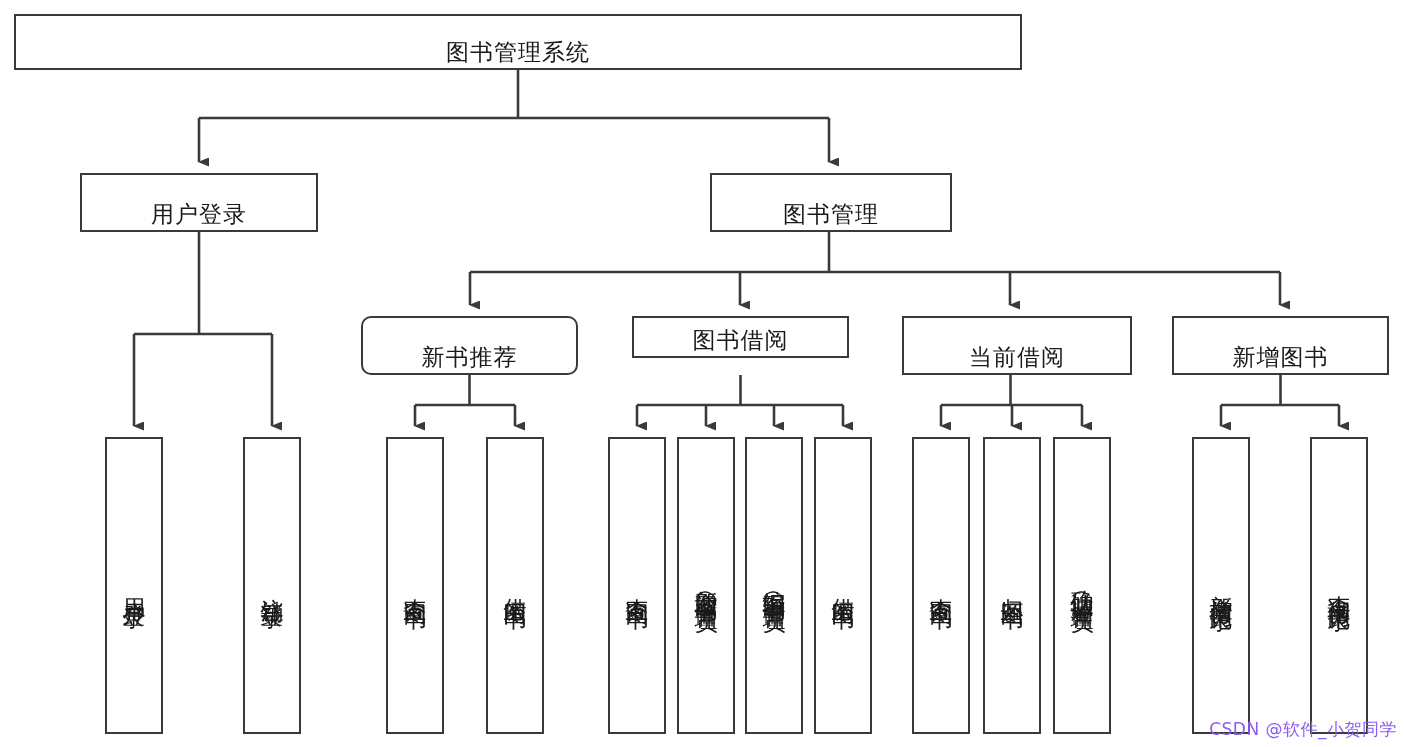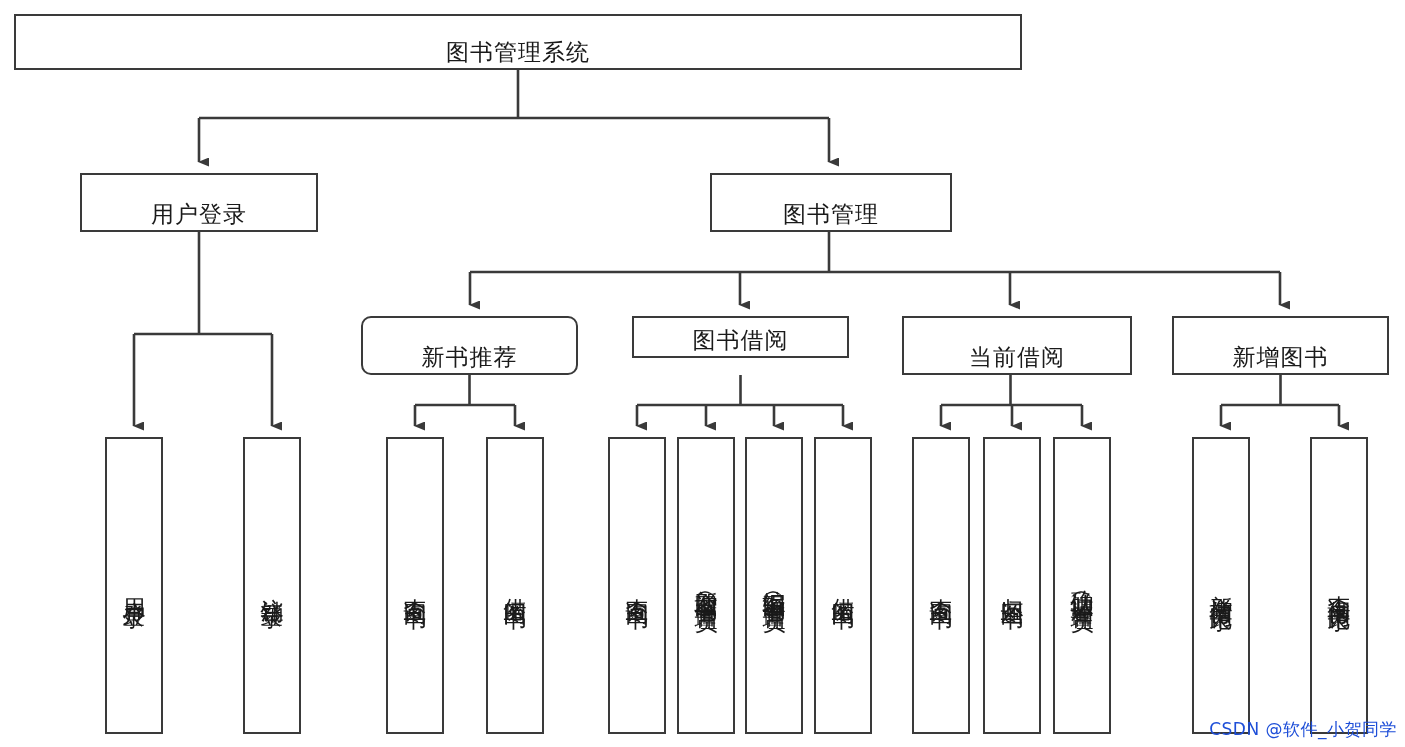--- a/index.html
+++ b/index.html
@@ -57,21 +57,21 @@
   }
   .node-box.vertical .node-label {
     writing-mode: vertical-rl;
     text-orientation: upright;
   }
   #watermark {
     position: absolute;
     right: 8px;
     bottom: 6px;
     font-size: 17px;
-    color: #1d4ed8;
+    color: #8b5cf6;
     letter-spacing: 0.5px;
     white-space: nowrap;
     user-select: none;
   }
 </style>
 </head>
 <body>
 
 <div id="diagram-root">
 

